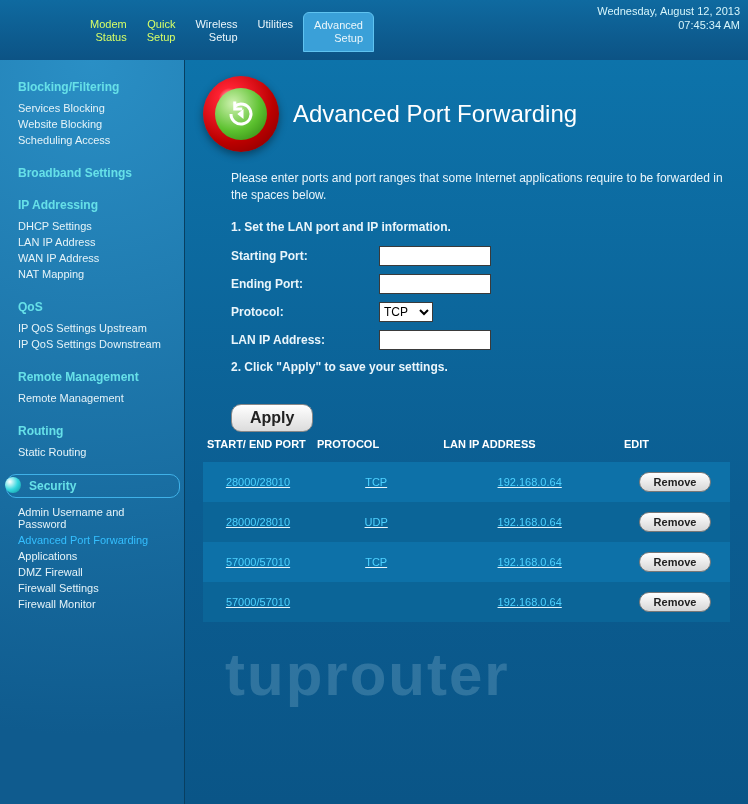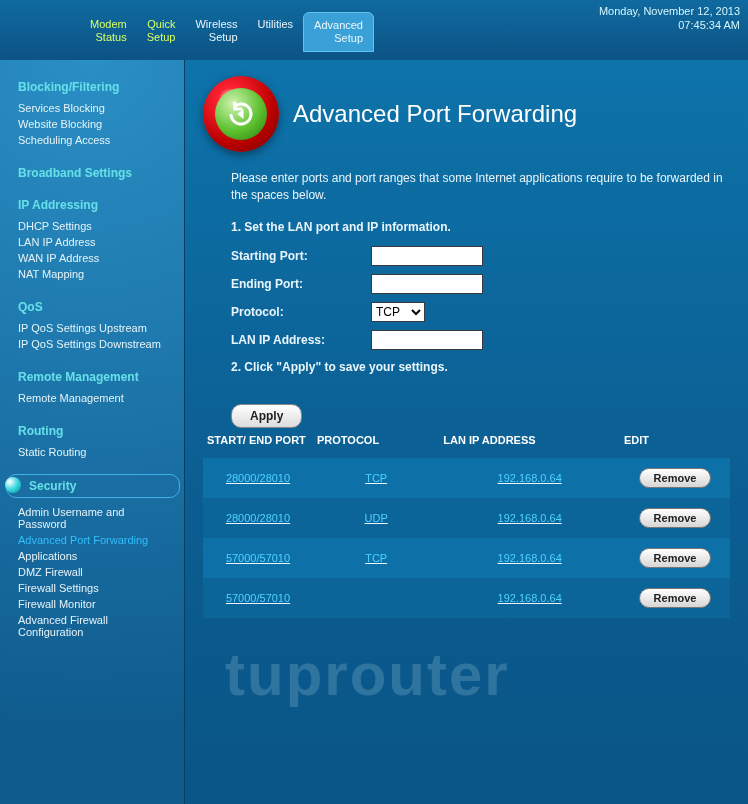--- a/index.html
+++ b/index.html
@@ -137,21 +137,21 @@
     font-size: 24px;
     color: #fff;
     font-weight: normal;
   }
   .intro { margin: 10px 0 16px 28px; line-height: 1.4; }
   .step { font-weight: bold; margin: 10px 0 12px 28px; }
   .form-row {
     display: flex;
     align-items: center;
     margin: 8px 0 8px 28px;
-    gap: 0;
+    gap: 8px;
   }
   .form-row label { width: 140px; font-weight: bold; font-size: 12px; }
   .form-row input[type=text] {
     width: 112px;
     height: 20px;
     border: 1px solid #3a3a3a;
     background: #fff;
     padding: 0 4px;
     font-size: 12px;
   }
@@ -162,21 +162,21 @@
     border: 1px solid #3a3a3a;
     background: #fff;
   }
   .apply-btn {
     margin: 18px 0 0 28px;
     display: inline-block;
     background: linear-gradient(#fff, #dcdcdc);
     border: 1px solid #888;
     border-radius: 10px;
     padding: 4px 18px;
-    font-size: 12px;
+    font-size: 16px;
     font-weight: bold;
     color: #222;
     cursor: pointer;
   }
   .rules-title {
     text-align: center;
     font-weight: bold;
     margin: 48px 0 18px 0;
     font-size: 12px;
     color: #e8f6fc;
@@ -234,21 +234,21 @@
     <span>Setup</span>
   </div>
   <div class="topnav-item">
     <span>Utilities</span>
   </div>
   <div class="topnav-item selected">
     <span>Advanced</span><br>
     <span>Setup</span>
   </div>
   <div class="datetime">
-    <span>Monday, November 12, 2013</span><br>
+    <span>Wednesday, August 12, 2013</span><br>
     <span>07:45:34  AM</span>
   </div>
 </div>
 
 <div class="layout">
 
   <div class="sidebar">
 
     <div class="section-title first">Blocking/Filtering</div>
     <a>Services Blocking</a>
@@ -276,21 +276,20 @@
     <div class="security-box">
       <span class="orb"></span>
       <span>Security</span>
     </div>
     <a>Admin Username and Password</a>
     <a class="active">Advanced Port Forwarding</a>
     <a>Applications</a>
     <a>DMZ Firewall</a>
     <a>Firewall Settings</a>
     <a>Firewall Monitor</a>
-    <a>Advanced Firewall Configuration</a>
   </div>
 
   <div class="main">
     <div class="page-header">
       <div class="big-icon">
         <div class="inner">
           <svg viewBox="0 0 24 24">
             <path d="M4 12a8 8 0 1 0 3-6.2" fill="none" stroke="#fff" stroke-width="2.4"></path>
             <path d="M7 2v6h6" fill="none" stroke="#fff" stroke-width="2.4"></path>
             <path d="M9 12l5-4v8z" fill="#fff"></path>

